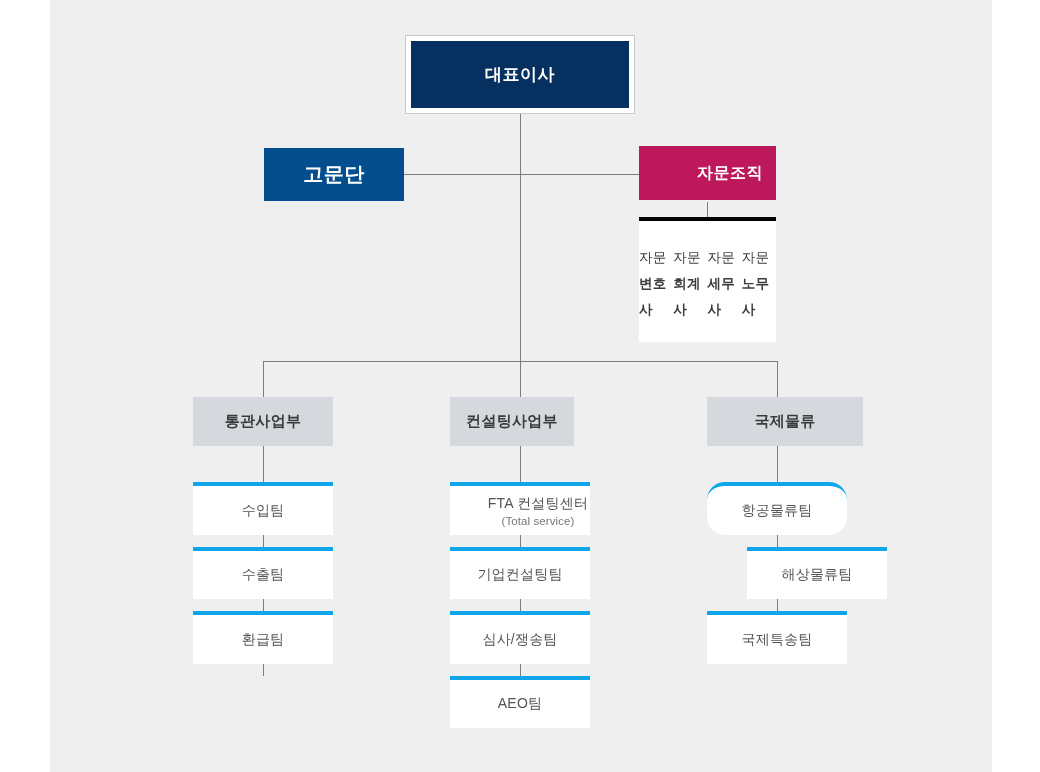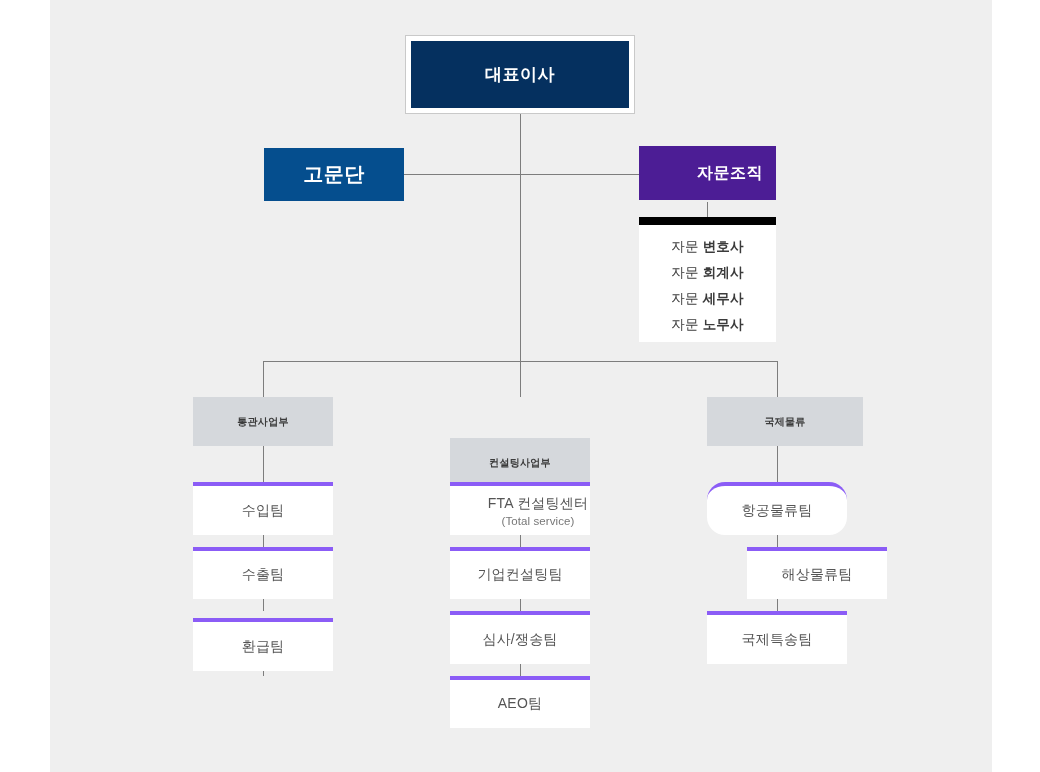--- a/index.html
+++ b/index.html
@@ -79,68 +79,68 @@
   }
   .node-advisory-board .label {
     color: #ffffff;
     font-size: 20px;
     font-weight: bold;
     letter-spacing: 0.5px;
   }
 
   
   .node-advisory-org {
-    background: #4c1d95;
+    background: #be185d;
     padding-left: 45px;
   }
   .node-advisory-org .label {
     color: #ffffff;
     font-size: 16px;
     font-weight: bold;
     letter-spacing: 0.5px;
   }
 
   
   .panel-advisors {
     position: absolute;
     box-sizing: border-box;
     background: #ffffff;
-    border-top: 8px solid #000000;
+    border-top: 4px solid #000000;
     display: flex;
-    flex-direction: column;
+    flex-direction: row;
     align-items: center;
     justify-content: center;
     padding-top: 4px;
   }
   .panel-advisors .adv-item {
     font-size: 13.5px;
     color: #3b3b3b;
     line-height: 26px;
     letter-spacing: 0.2px;
   }
   .panel-advisors .adv-item b {
     font-weight: bold;
   }
 
   
   .node-division {
     background: #d5d8dc;
   }
   .node-division .label {
     color: #3b3b3b;
-    font-size: 10px;
+    font-size: 15px;
     font-weight: bold;
     letter-spacing: 0.3px;
   }
 
   
   .node-team {
     box-sizing: border-box;
     background: #ffffff;
-    border-top: 4px solid #8b5cf6;
+    border-top: 4px solid #0ea5e9;
   }
   .node-team .label {
     color: #555555;
     font-size: 14px;
     letter-spacing: 0.2px;
   }
   .node-team .sublabel {
     color: #777777;
     font-size: 11.5px;
     margin-top: 2px;
@@ -209,25 +209,25 @@
 
     <div class="node node-division" style="left:143px; top:397px; width:140px; height:49px;">
       <span class="label">통관사업부</span>
     </div>
     <div class="node node-team" style="left:143px; top:482px; width:140px; height:53px;">
       <span class="label">수입팀</span>
     </div>
     <div class="node node-team" style="left:143px; top:547px; width:140px; height:52px;">
       <span class="label">수출팀</span>
     </div>
-    <div class="node node-team" style="left:143px; top:611px; width:140px; height:53px;margin-top:7px;">
+    <div class="node node-team" style="left:143px; top:611px; width:140px; height:53px;">
       <span class="label">환급팀</span>
     </div>
 
-    <div class="node node-division" style="left:400px; top:397px; width:140px; height:49px;margin-top:41px;">
+    <div class="node node-division" style="left:400px; top:397px; width:124px; height:49px;">
       <span class="label">컨설팅사업부</span>
     </div>
     <div class="node node-team" style="left:400px; top:482px; width:140px; height:53px;padding-left:36px;">
       <span class="label">FTA 컨설팅센터</span>
       <span class="sublabel">(Total service)</span>
     </div>
     <div class="node node-team" style="left:400px; top:547px; width:140px; height:52px;">
       <span class="label">기업컨설팅팀</span>
     </div>
     <div class="node node-team" style="left:400px; top:611px; width:140px; height:53px;">

